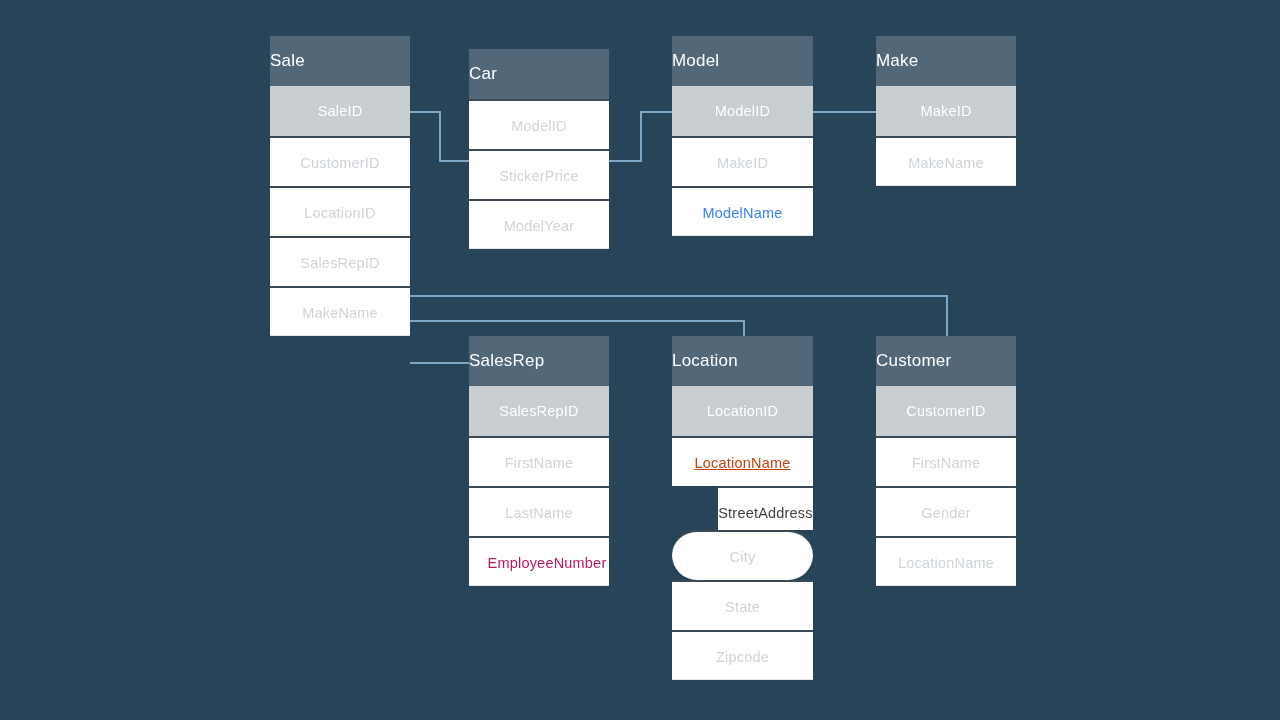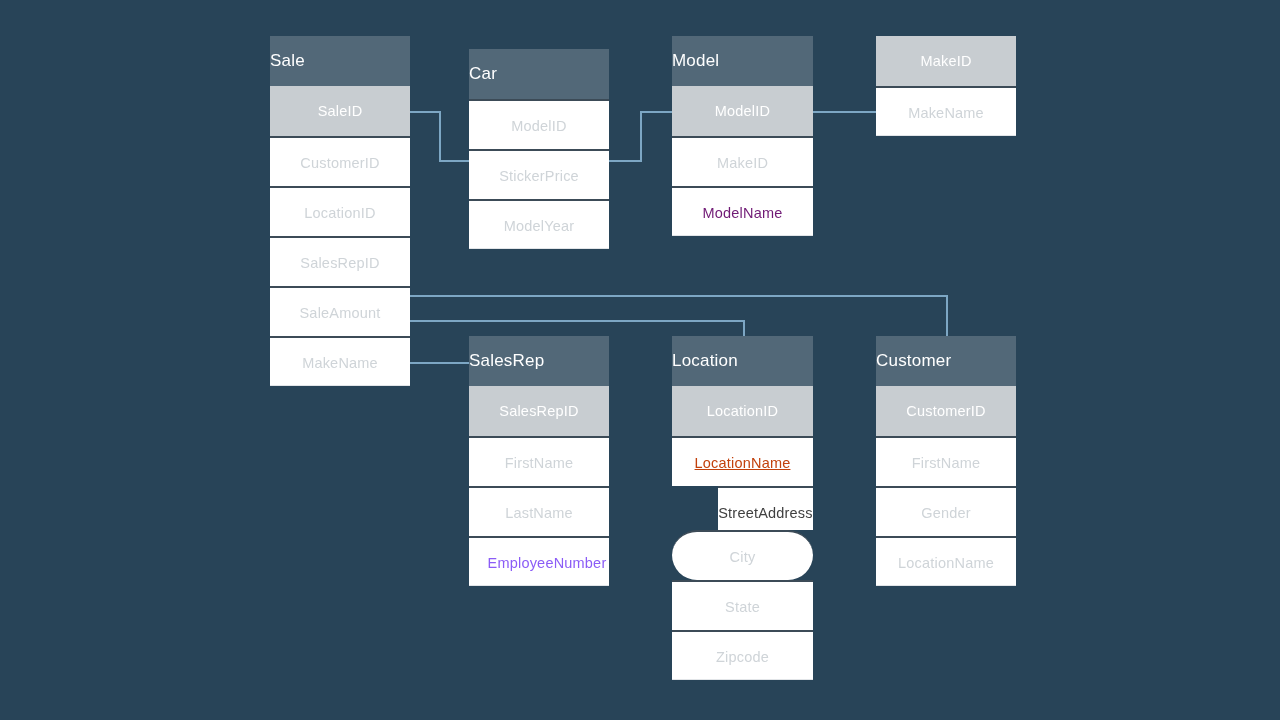--- a/index.html
+++ b/index.html
@@ -73,45 +73,45 @@
       <path d="M 410 321 L 744 321 L 744 336" fill="none" stroke="#7da7c4" stroke-width="2" stroke-linecap="butt" stroke-linejoin="miter"></path>
       <path d="M 410 363 L 469 363" fill="none" stroke="#7da7c4" stroke-width="2" stroke-linecap="butt" stroke-linejoin="miter"></path>
     </svg>
   <div id="entities">
       <div class="entity" style="left: 270px; top: 36px; width: 140px;">
         <div class="entity-header" style="height: 50px; line-height: 50px; background: rgb(82, 104, 120);">Sale</div>
         <div class="entity-field pk" style="height: 50px; line-height: 50px; background: rgb(200, 205, 209);">SaleID</div>
         <div class="entity-field" style="height: 50px; line-height: 50px; background: rgb(255, 255, 255); color: rgb(207, 212, 216);">CustomerID</div>
         <div class="entity-field" style="height: 50px; line-height: 50px; background: rgb(255, 255, 255); color: rgb(207, 212, 216);">LocationID</div>
         <div class="entity-field" style="height: 50px; line-height: 50px; background: rgb(255, 255, 255); color: rgb(207, 212, 216);">SalesRepID</div>
-        <div class="entity-field" style="height: 50px; line-height: 50px; background: rgb(255, 255, 255); color: rgb(207, 212, 216);">SaleAmount</div>
         <div class="entity-field last" style="height: 50px; line-height: 50px; background: rgb(255, 255, 255); color: rgb(207, 212, 216);">MakeName</div>
       </div>
       <div class="entity" style="left: 469px; top: 49px; width: 140px;">
         <div class="entity-header" style="height: 50px; line-height: 50px; background: rgb(82, 104, 120);">Car</div>
         <div class="entity-field" style="height: 50px; line-height: 50px; background: rgb(255, 255, 255); color: rgb(207, 212, 216);">ModelID</div>
         <div class="entity-field" style="height: 50px; line-height: 50px; background: rgb(255, 255, 255); color: rgb(207, 212, 216);">StickerPrice</div>
         <div class="entity-field last" style="height: 50px; line-height: 50px; background: rgb(255, 255, 255); color: rgb(207, 212, 216);">ModelYear</div>
       </div>
       <div class="entity" style="left: 672px; top: 36px; width: 141px;">
         <div class="entity-header" style="height: 50px; line-height: 50px; background: rgb(82, 104, 120);">Model</div>
         <div class="entity-field pk" style="height: 50px; line-height: 50px; background: rgb(200, 205, 209);">ModelID</div>
         <div class="entity-field" style="height: 50px; line-height: 50px; background: rgb(255, 255, 255); color: rgb(207, 212, 216);">MakeID</div>
-        <div class="entity-field last" style="height: 50px; line-height: 50px; background: rgb(255, 255, 255); color: #701a75;">ModelName</div>
+        <div class="entity-field last" style="height: 50px; line-height: 50px; background: rgb(255, 255, 255); color: #3b82f6;">ModelName</div>
       </div>
       <div class="entity" style="left: 876px; top: 36px; width: 140px;">
+        <div class="entity-header" style="height: 50px; line-height: 50px; background: rgb(82, 104, 120);">Make</div>
         <div class="entity-field pk" style="height: 50px; line-height: 50px; background: rgb(200, 205, 209);">MakeID</div>
         <div class="entity-field last" style="height: 50px; line-height: 50px; background: rgb(255, 255, 255); color: rgb(207, 212, 216);">MakeName</div>
       </div>
       <div class="entity" style="left: 469px; top: 336px; width: 140px;">
         <div class="entity-header" style="height: 50px; line-height: 50px; background: rgb(82, 104, 120);">SalesRep</div>
         <div class="entity-field pk" style="height: 50px; line-height: 50px; background: rgb(200, 205, 209);">SalesRepID</div>
         <div class="entity-field" style="height: 50px; line-height: 50px; background: rgb(255, 255, 255); color: rgb(207, 212, 216);">FirstName</div>
         <div class="entity-field" style="height: 50px; line-height: 50px; background: rgb(255, 255, 255); color: rgb(207, 212, 216);">LastName</div>
-        <div class="entity-field last" style="height: 50px; line-height: 50px; background: rgb(255, 255, 255); color: #8b5cf6; padding-left: 16px;">EmployeeNumber</div>
+        <div class="entity-field last" style="height: 50px; line-height: 50px; background: rgb(255, 255, 255); color: #be185d; padding-left: 16px;">EmployeeNumber</div>
       </div>
       <div class="entity" style="left: 672px; top: 336px; width: 141px;">
         <div class="entity-header" style="height: 50px; line-height: 50px; background: rgb(82, 104, 120);">Location</div>
         <div class="entity-field pk" style="height: 50px; line-height: 50px; background: rgb(200, 205, 209);">LocationID</div>
         <div class="entity-field" style="height: 50px; line-height: 50px; background: rgb(255, 255, 255); color: #c2410c; text-decoration: underline;">LocationName</div>
         <div class="entity-field" style="height: 44px; line-height: 50px; background: rgb(255, 255, 255); color: #404040; margin-left: 46px;">StreetAddress</div>
         <div class="entity-field" style="height: 50px; line-height: 50px; background: rgb(255, 255, 255); color: rgb(207, 212, 216); border-radius: 25px;">City</div>
         <div class="entity-field" style="height: 50px; line-height: 50px; background: rgb(255, 255, 255); color: rgb(207, 212, 216);">State</div>
         <div class="entity-field last" style="height: 50px; line-height: 50px; background: rgb(255, 255, 255); color: rgb(207, 212, 216);">Zipcode</div>
       </div>

